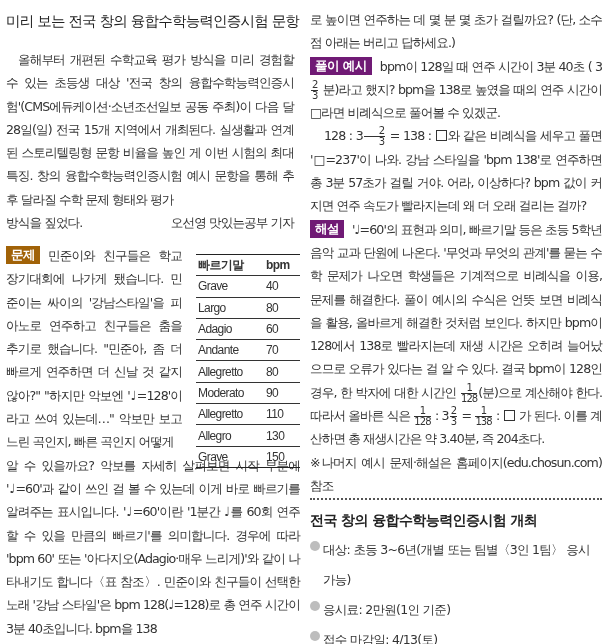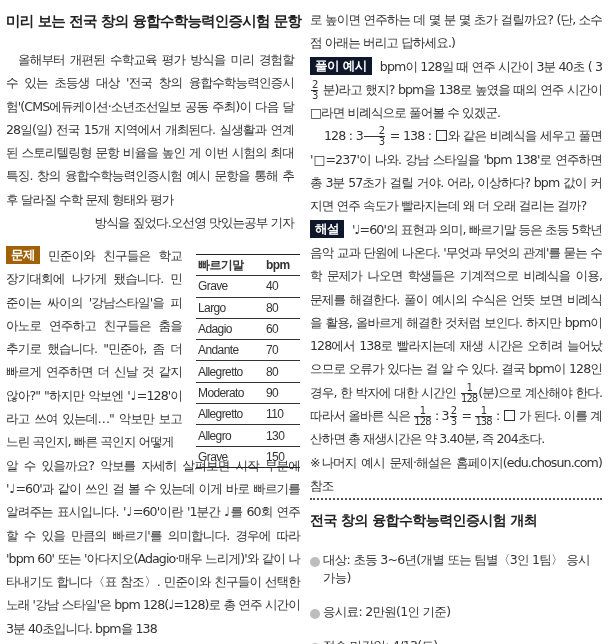--- a/index.html
+++ b/index.html
@@ -4,39 +4,39 @@
   <style>
     * { box-sizing: border-box; margin: 0; padding: 0; }
     html, body { width: 608px; height: 644px; background: #ffffff; overflow: hidden; }
     body { font-family: "DejaVu Serif", "Liberation Serif", serif; color: #2b2b2b; position: relative; }
 
     .col-left { position: absolute; left: 6px; top: 0; width: 288px; }
     .col-right { position: absolute; left: 310px; top: 0; width: 292px; }
 
     .headline {
       font-family: "DejaVu Sans", "Liberation Sans", sans-serif;
-      font-weight: bold; font-size: 14.5px; letter-spacing: -0.8px;
+      font-weight: normal; font-size: 14.5px; letter-spacing: -0.8px;
       color: #222; position: absolute; left: 0; top: 12px; white-space: nowrap;
     }
     .para {
       font-size: 12.6px; line-height: 23.3px; letter-spacing: -0.9px;
       text-align: justify; color: #333;
       font-family: "DejaVu Sans", "Liberation Sans", sans-serif;
     }
     .lead { position: absolute; left: 0; top: 48px; width: 288px; text-indent: 12px; }
-    .byline-row { display: flex; justify-content: flex-end; }
+    .byline-row { display: flex; justify-content: space-between; }
 
     .badge {
       display: inline-block; color: #fff; font-weight: bold;
       font-family: "DejaVu Sans", "Liberation Sans", sans-serif;
       font-size: 12.5px; line-height: 18px; padding: 0 5px; margin-right: 8px;
       letter-spacing: -0.5px; vertical-align: 1px;
     }
     .badge-dark { background: #a16207; }
-    .badge-light { background: #0f172a; }
+    .badge-light { background: #701a75; }
 
     .problem-wrap { position: absolute; left: 0; top: 244px; width: 294px; }
     .problem-narrow { width: 176px; }
     .bpm-table {
       position: absolute; left: 190px; top: 10px; width: 104px;
       border-collapse: collapse;
       font-family: "Liberation Sans", "DejaVu Sans", sans-serif;
       font-size: 12px; letter-spacing: -0.6px; color: #333;
     }
     .bpm-table th, .bpm-table td {
@@ -58,22 +58,22 @@
     .divider { position: absolute; left: 0; top: 498px; width: 292px; border-top: 2px dotted #555; }
 
     .info-title {
       position: absolute; left: 0; top: 512px; font-size: 14px;
       font-family: "DejaVu Sans", "Liberation Sans", sans-serif;
       color: #222; letter-spacing: -0.6px; white-space: nowrap;
     }
     .info-list { position: absolute; left: 0; top: 535px; width: 292px; list-style: none; }
     .info-list li {
       font-family: "DejaVu Sans", "Liberation Sans", sans-serif;
-      font-size: 12.5px; line-height: 18px; letter-spacing: -0.7px;
-      padding-left: 13px; position: relative; color: #333; margin-top: 16px;
+      font-size: 12.5px; line-height: 30px; letter-spacing: -0.7px;
+      padding-left: 13px; position: relative; color: #333;
     }
     .info-list li .dot { position: absolute; left: 0; top: 6px; width: 10px; height: 10px; border-radius: 50%; background: #bdbdbd; }
     .info-list li .k { color: #333; }
   </style>
 </head>
 <body>
 
 <div class="col-left">
   <h1 class="headline">미리 보는 전국 창의 융합수학능력인증시험 문항</h1>
 

